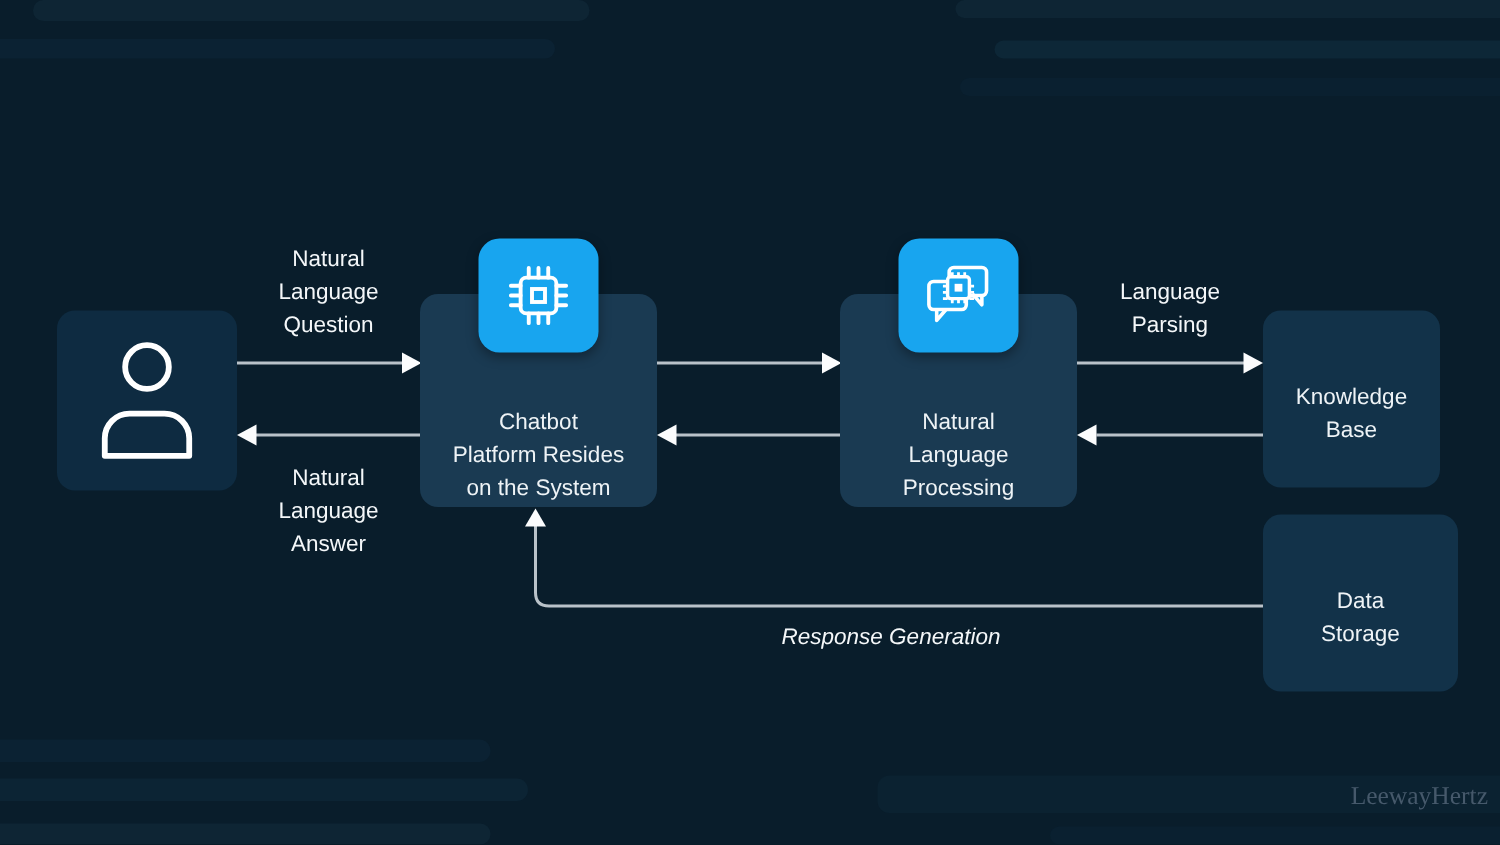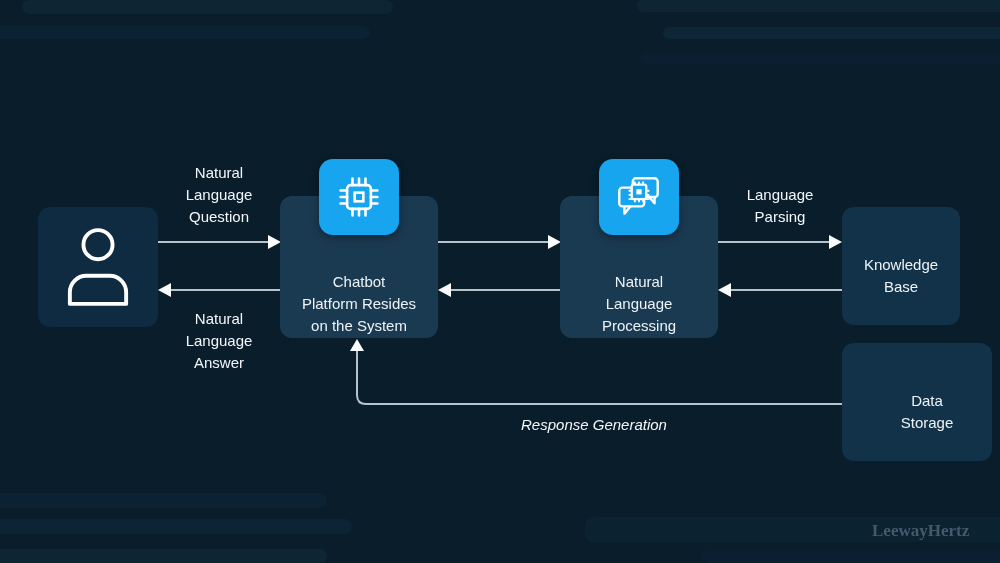--- a/index.html
+++ b/index.html
@@ -28,22 +28,22 @@
     box-shadow:0 3px 8px rgba(0,0,0,.35);
   }
   .flow-label{
     position:absolute;color:#f4f7f9;font-size:15px;line-height:22px;
     text-align:center;white-space:pre-line;
   }
   .arrows{position:absolute;top:0;left:0;pointer-events:none;}
   .arrows .ln{stroke:#b9c2c9;stroke-width:2;fill:none;}
   .arrows .hd{fill:#fbfcfd;stroke:none;}
   .watermark{
-    position:absolute;top:521px;left:872px;width:120px;text-align:left;
-    color:#46596b;font-size:17px;font-family:"Liberation Serif","DejaVu Serif",serif;font-weight:bold;
+    position:absolute;top:521px;left:872px;width:120px;text-align:right;
+    color:#46596b;font-size:17px;font-family:"Liberation Serif","DejaVu Serif",serif;
   }
 </style>
 </head>
 <body>
 
 <div class="stage">
 
   <div class="stripe" style="left:22px;top:0;width:371px;height:14px;background:#0e2534;"></div>
   <div class="stripe" style="left:-14px;top:26px;width:384px;height:13px;background:#0b2233;"></div>
   <div class="stripe" style="left:637px;top:0;width:380px;height:12px;background:#0e2534;"></div>
@@ -124,21 +124,21 @@
         <path stroke-width="1.8" d="M22 11v3 M26 11v3 M30 11v3 M22 28v3 M26 28v3 M30 28v3 M16 20h3 M16 24h3 M16 28h3 M33 20h3 M33 24h3 M33 28h3"></path>
       </g>
     </svg>
   </div>
 
   <div class="box box-mid" style="left:842px;top:207px;width:118px;height:118px;justify-content:flex-end;">
     <div class="node-label">Knowledge
 Base</div>
   </div>
 
-  <div class="box box-mid" style="left:842px;top:343px;width:130px;height:118px;padding-left:20px;">
+  <div class="box box-mid" style="left:842px;top:343px;width:130px;height:118px;">
     <div class="node-label">Data
 Storage</div>
   </div>
 
   <div class="flow-label" style="left:149px;top:162px;width:140px;">Natural
 Language
 Question</div>
   <div class="flow-label" style="left:149px;top:308px;width:140px;">Natural
 Language
 Answer</div>

